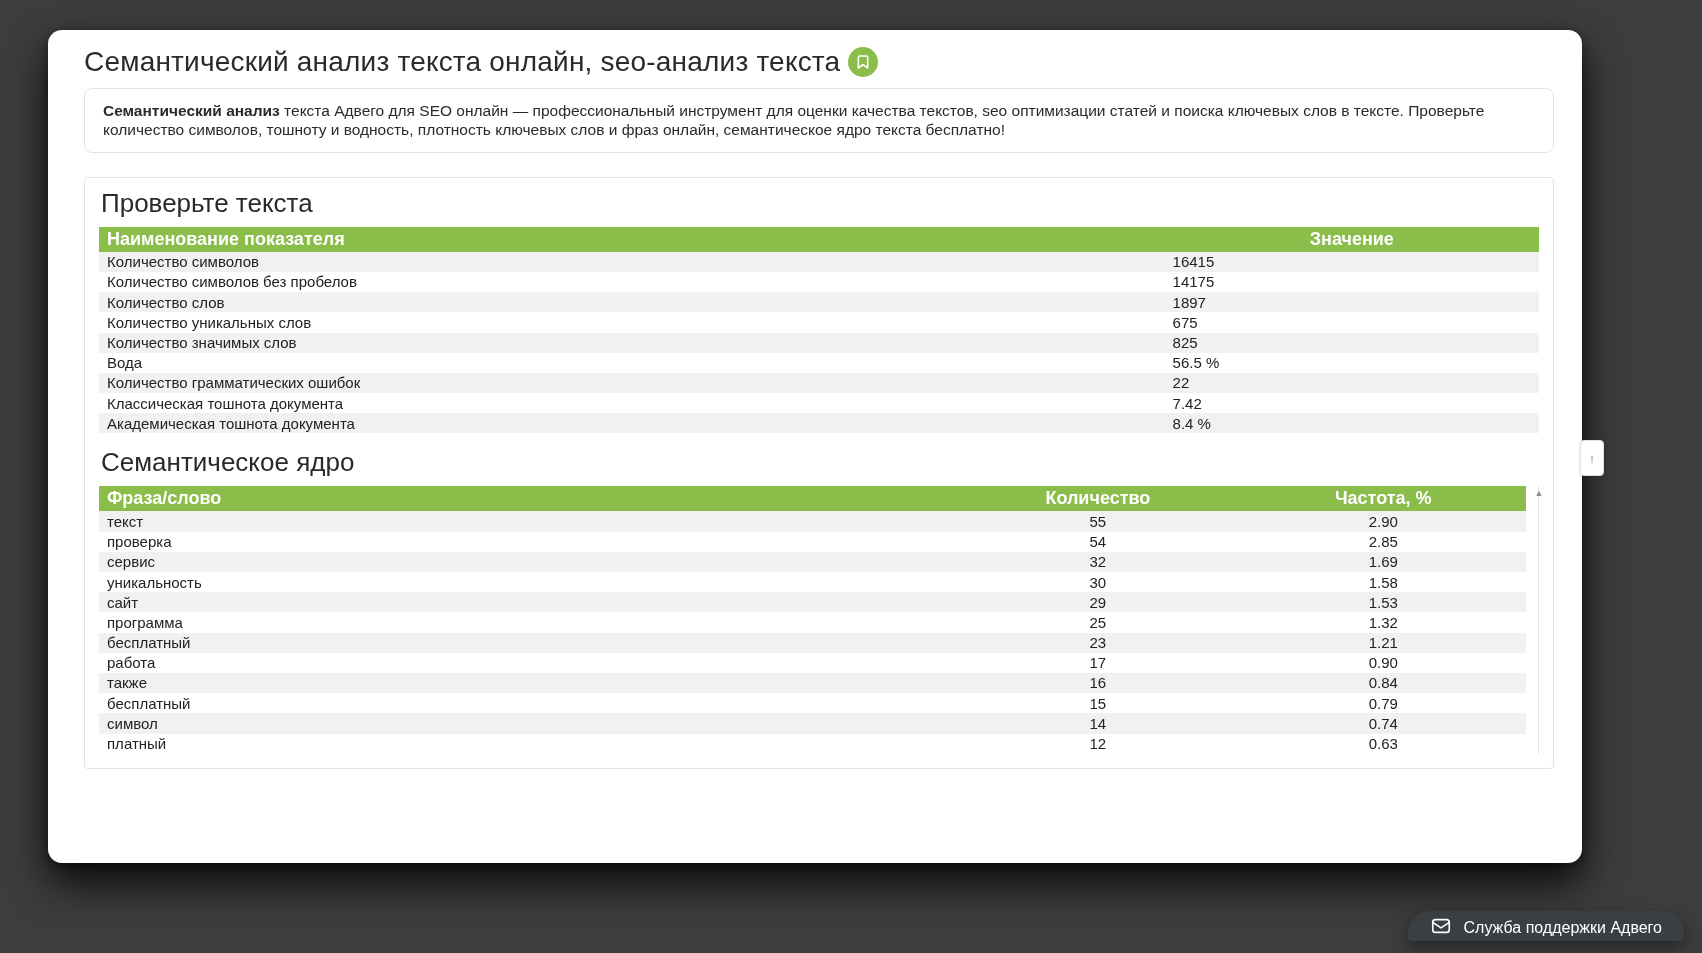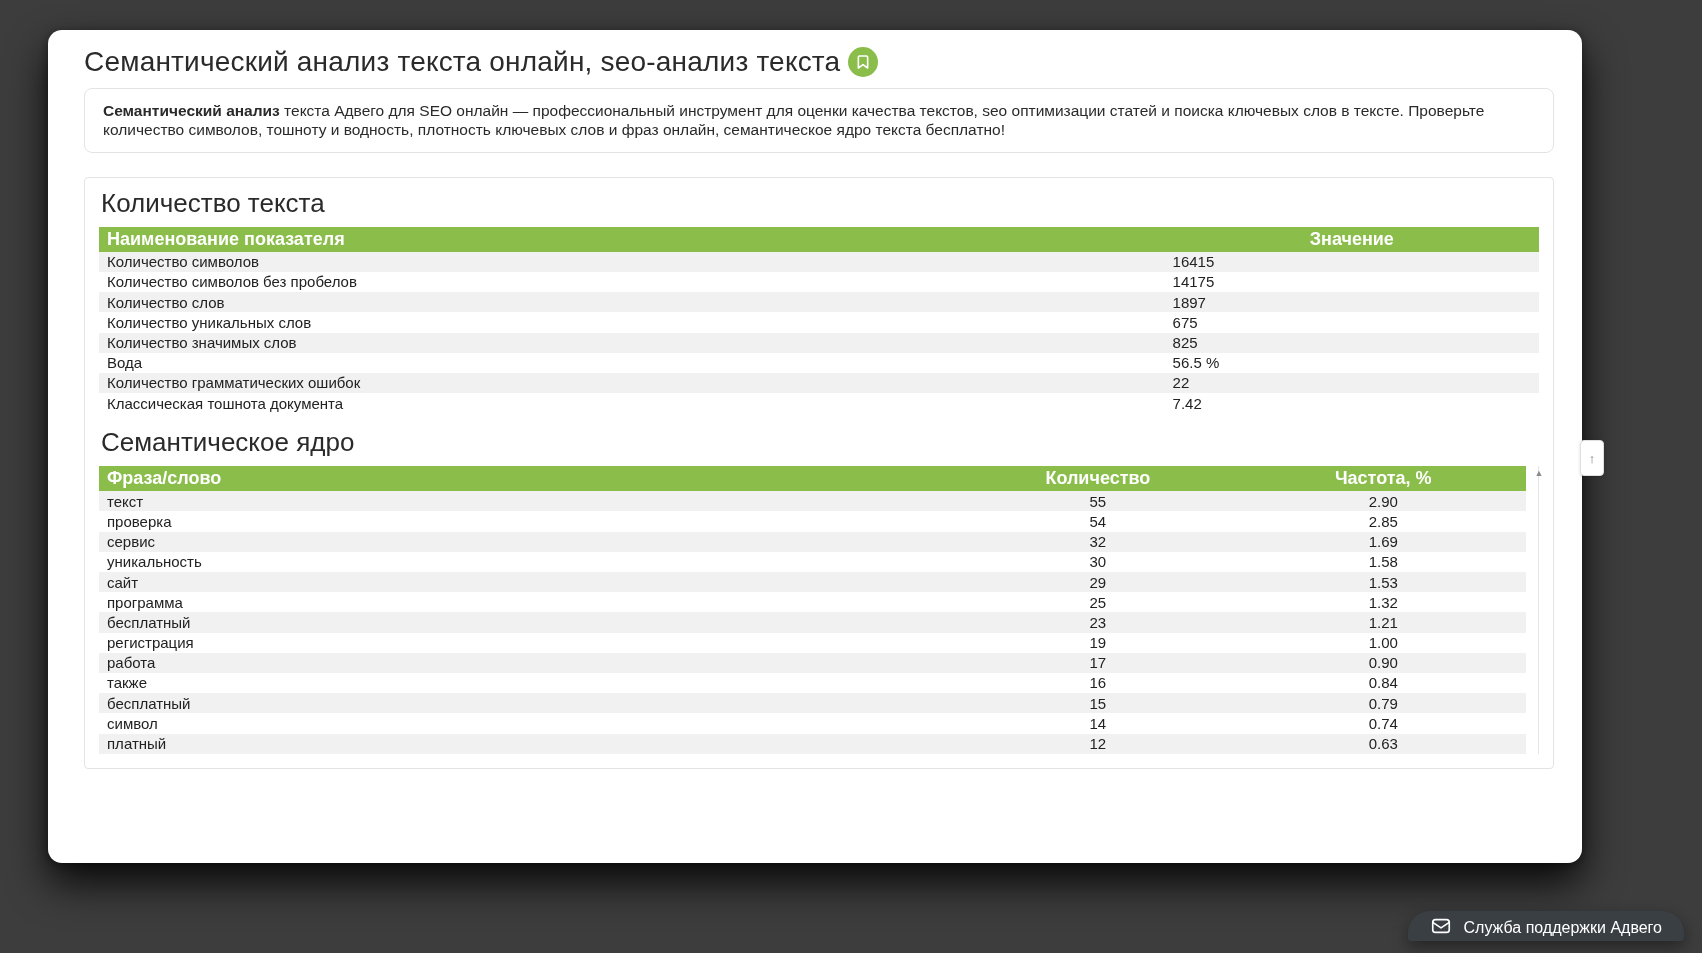--- a/index.html
+++ b/index.html
@@ -197,21 +197,21 @@
         </svg>
       </span>
     </div>
 
     <div class="intro-box">
       <span class="lead-strong">Семантический анализ</span><span> текста Адвего для SEO онлайн — профессиональный инструмент для оценки качества текстов, seo оптимизации статей и поиска ключевых слов в тексте. Проверьте количество символов, тошноту и водность, плотность ключевых слов и фраз онлайн, семантическое ядро текста бесплатно!</span>
     </div>
 
     <div class="panel">
 
-      <h2 class="section-title">Количество текста</h2>
+      <h2 class="section-title">Проверьте текста</h2>
 
       <table class="data striped">
         <colgroup>
           <col class="stats-col-name">
             <col class="stats-col-val">
         </colgroup>
         <thead>
           <tr>
             <th>Наименование показателя</th>
             <th class="center">Значение</th>
@@ -242,20 +242,24 @@
               <td>Вода</td>
               <td>56.5 %</td>
             </tr>
             <tr>
               <td>Количество грамматических ошибок</td>
               <td>22</td>
             </tr>
             <tr>
               <td>Классическая тошнота документа</td>
               <td>7.42</td>
+            </tr>
+            <tr>
+              <td>Академическая тошнота документа</td>
+              <td>8.4 %</td>
             </tr>
           </tbody>
       </table>
 
       <h2 class="section-title" style="margin-top:14px">Семантическое ядро</h2>
 
       <div class="core-wrap">
         <div class="core-table-holder">
           <table class="data striped">
             <colgroup>
@@ -300,25 +304,20 @@
                   <td>программа</td>
                   <td class="center">25</td>
                   <td class="center">1.32</td>
                 </tr>
                 <tr>
                   <td>бесплатный</td>
                   <td class="center">23</td>
                   <td class="center">1.21</td>
                 </tr>
                 <tr>
-                  <td>регистрация</td>
-                  <td class="center">19</td>
-                  <td class="center">1.00</td>
-                </tr>
-                <tr>
                   <td>работа</td>
                   <td class="center">17</td>
                   <td class="center">0.90</td>
                 </tr>
                 <tr>
                   <td>также</td>
                   <td class="center">16</td>
                   <td class="center">0.84</td>
                 </tr>
                 <tr>

